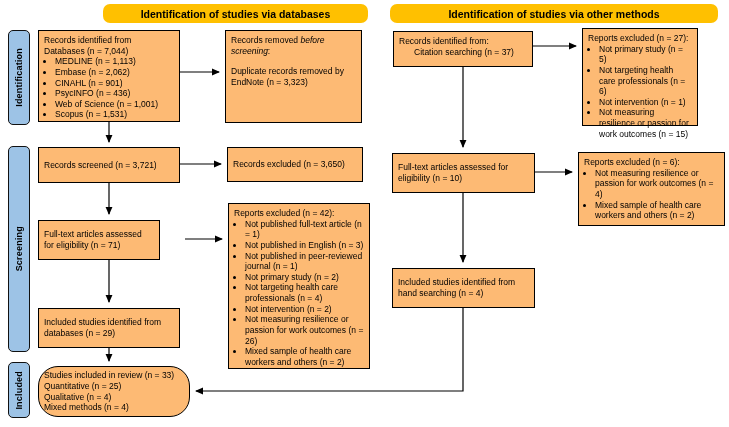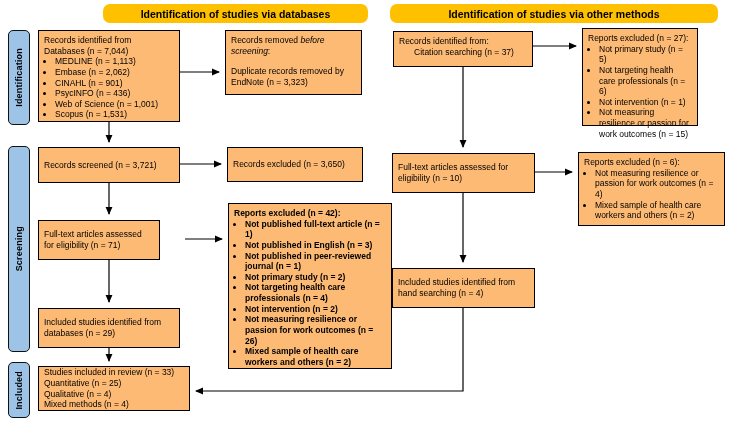--- a/index.html
+++ b/index.html
@@ -92,39 +92,39 @@
   </div>
 
   <div class="box center" style="left:38px; top:220px; width:122px; height:40px;">
     <p>Full-text articles assessed for eligibility (n = 71)</p>
   </div>
 
   <div class="box center" style="left:38px; top:308px; width:142px; height:40px;">
     <p>Included studies identified from databases (n = 29)</p>
   </div>
 
-  <div class="box center" style="left:38px; top:366px; width:152px; height:45px;">
+  <div class="box center" style="left:38px; top:366px; width:152px; height:51px;border-radius:20px;">
     <ul class="plain">
         <li>Studies included in review (n = 33)</li>
         <li>Quantitative (n = 25)</li>
         <li>Qualitative (n = 4)</li>
         <li>Mixed methods (n = 4)</li>
       </ul>
   </div>
 
-  <div class="box" style="left:225px; top:30px; width:137px; height:65px;">
+  <div class="box" style="left:225px; top:30px; width:137px; height:93px;">
     <p><span>Records removed </span><i>before screening</i><span>:</span></p>
     <p class="spaced">Duplicate records removed by EndNote (n = 3,323)</p>
   </div>
 
   <div class="box center" style="left:227px; top:147px; width:136px; height:35px;">
     <p>Records excluded (n = 3,650)</p>
   </div>
 
-  <div class="box" style="left:228px; top:203px; width:164px; height:166px;font-weight:bold;">
+  <div class="box" style="left:228px; top:203px; width:142px; height:166px;">
     <p>Reports excluded (n = 42):</p>
     <ul>
         <li>Not published full-text article (n = 1)</li>
         <li>Not published in English (n = 3)</li>
         <li>Not published in peer-reviewed journal (n = 1)</li>
         <li>Not primary study (n = 2)</li>
         <li>Not targeting health care professionals (n = 4)</li>
         <li>Not intervention (n = 2)</li>
         <li>Not measuring resilience or passion for work outcomes (n = 26)</li>
         <li>Mixed sample of health care workers and others (n = 2)</li>

